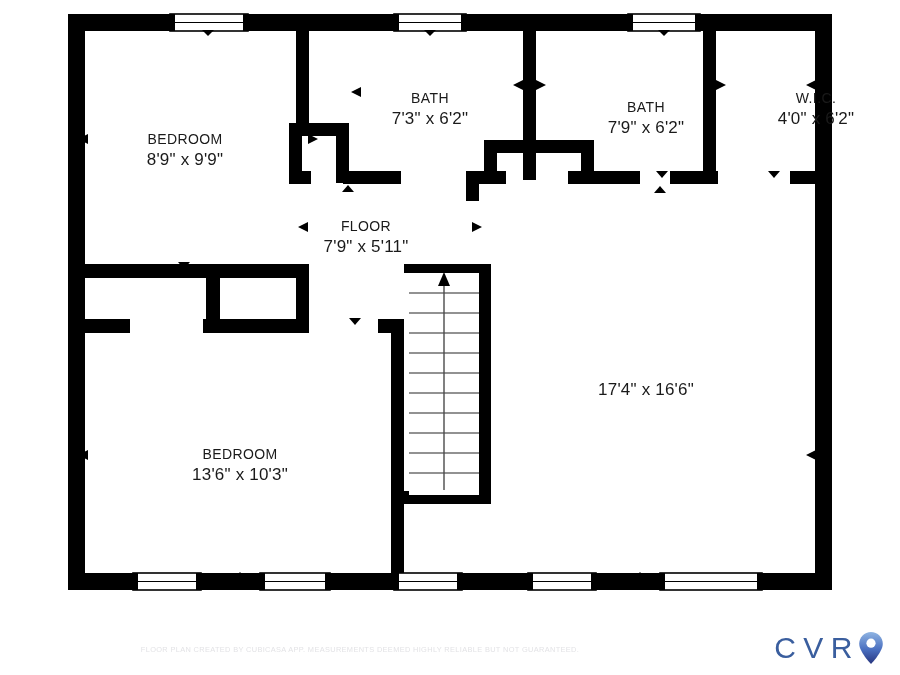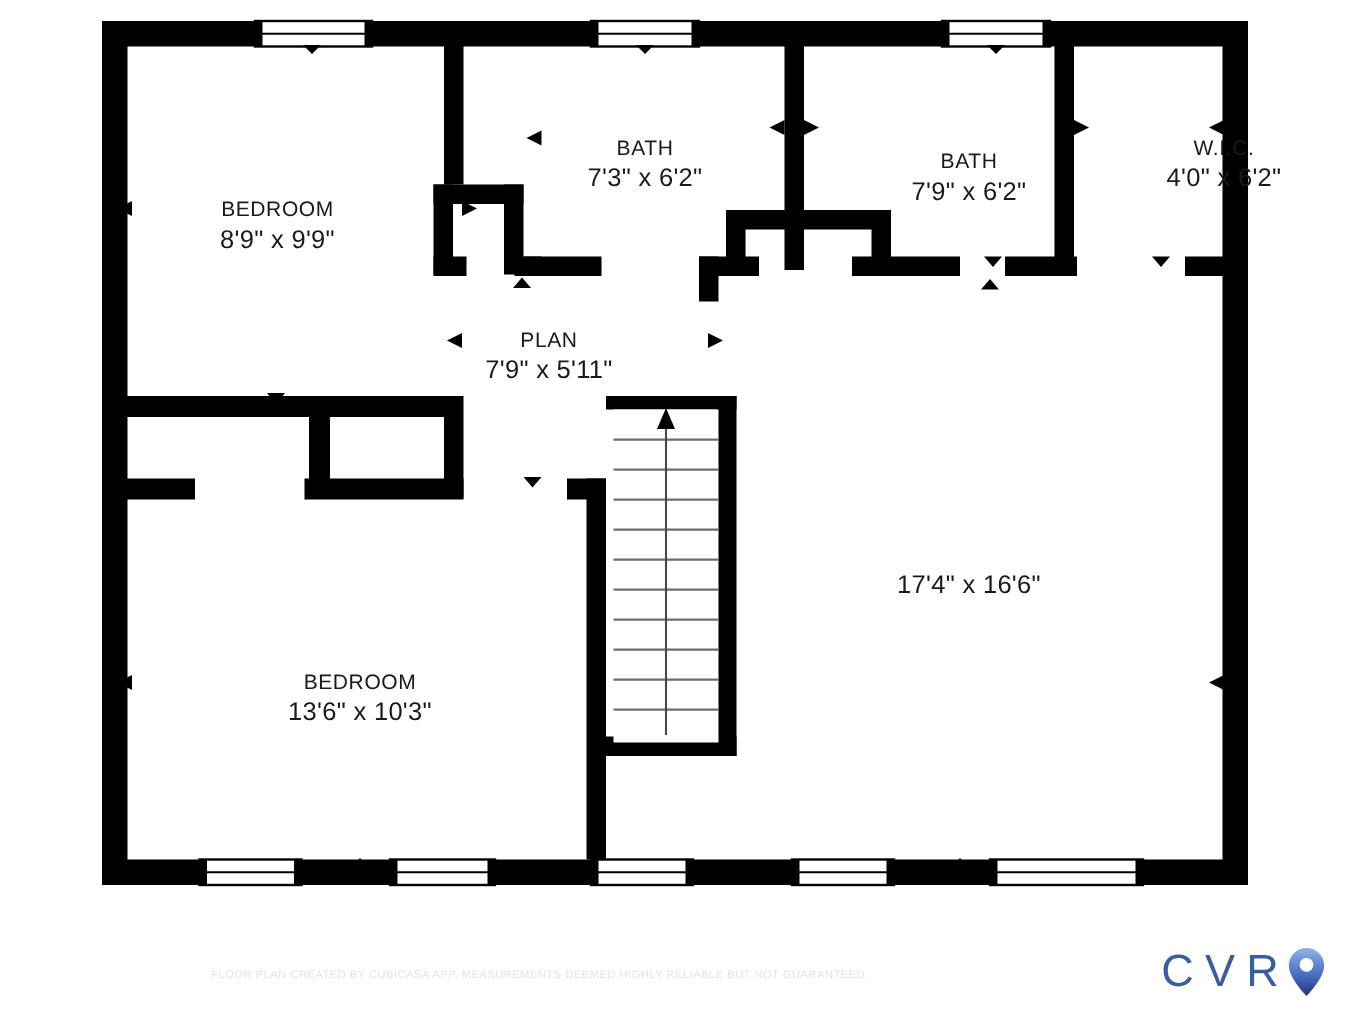--- a/index.html
+++ b/index.html
@@ -274,21 +274,21 @@
     <span class="room-name">BATH</span>
     <span class="room-dims">7'9" x 6'2"</span>
   </div>
 
   <div class="room-label" style="left:776px; top:90px;margin-left:40px;">
     <span class="room-name">W.I.C.</span>
     <span class="room-dims">4'0" x 6'2"</span>
   </div>
 
   <div class="room-label" style="left:366px; top:218px;">
-    <span class="room-name">PLAN</span>
+    <span class="room-name">FLOOR</span>
     <span class="room-dims">7'9" x 5'11"</span>
   </div>
 
   <div class="room-label" style="left:646px; top:379px;">
     <span class="room-dims">17'4" x 16'6"</span>
   </div>
 
   <div class="room-label" style="left:240px; top:446px;">
     <span class="room-name">BEDROOM</span>
     <span class="room-dims">13'6" x 10'3"</span>

